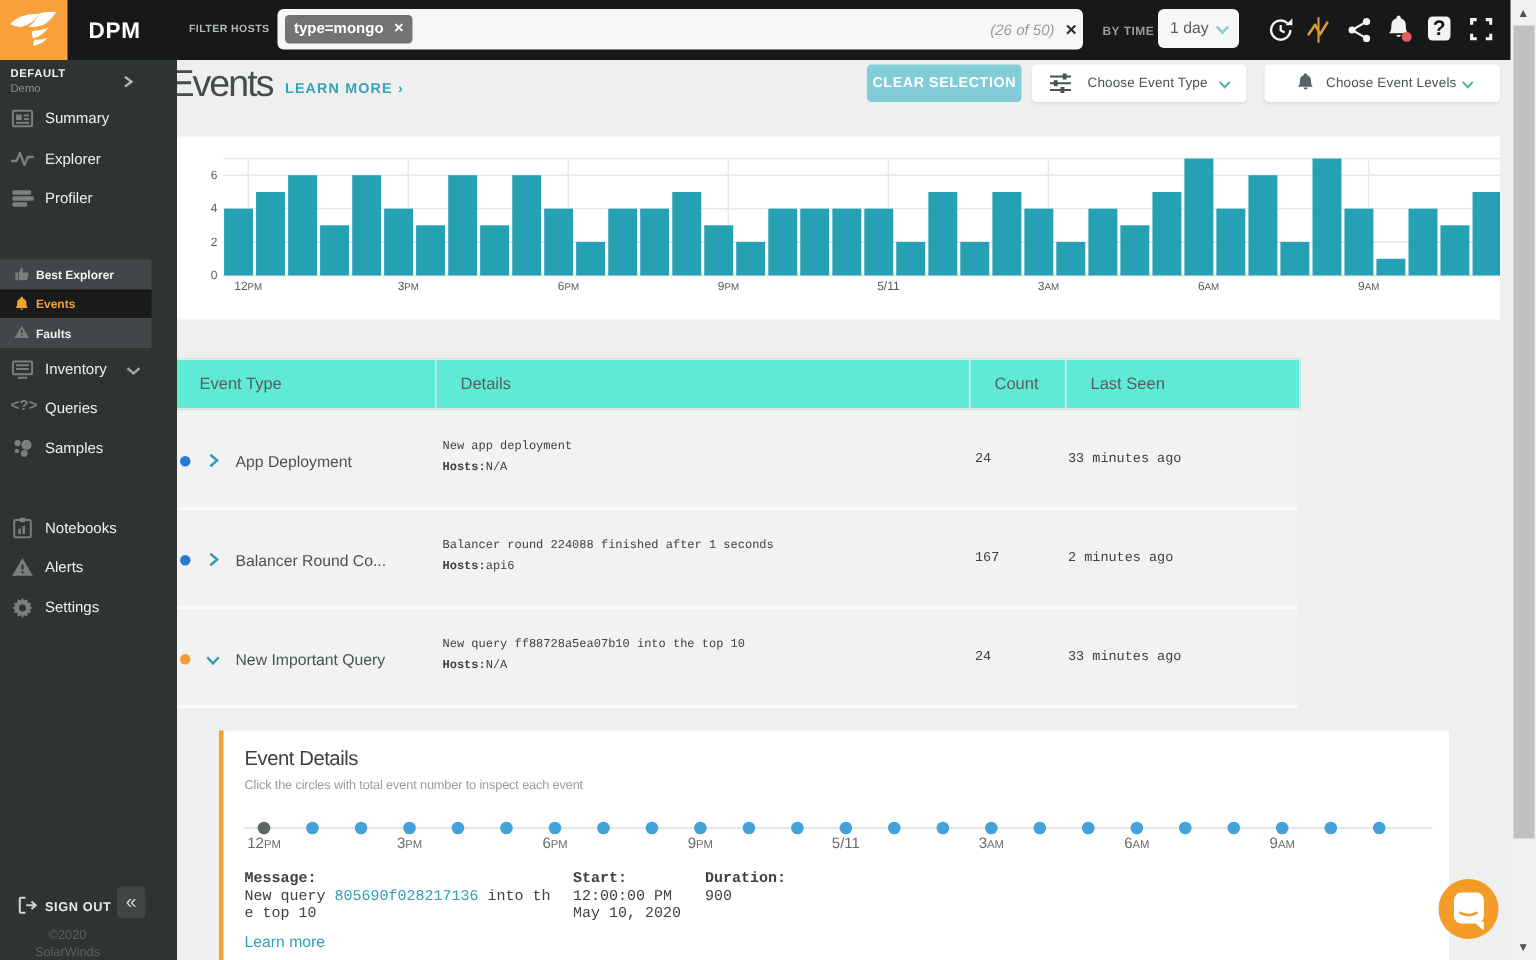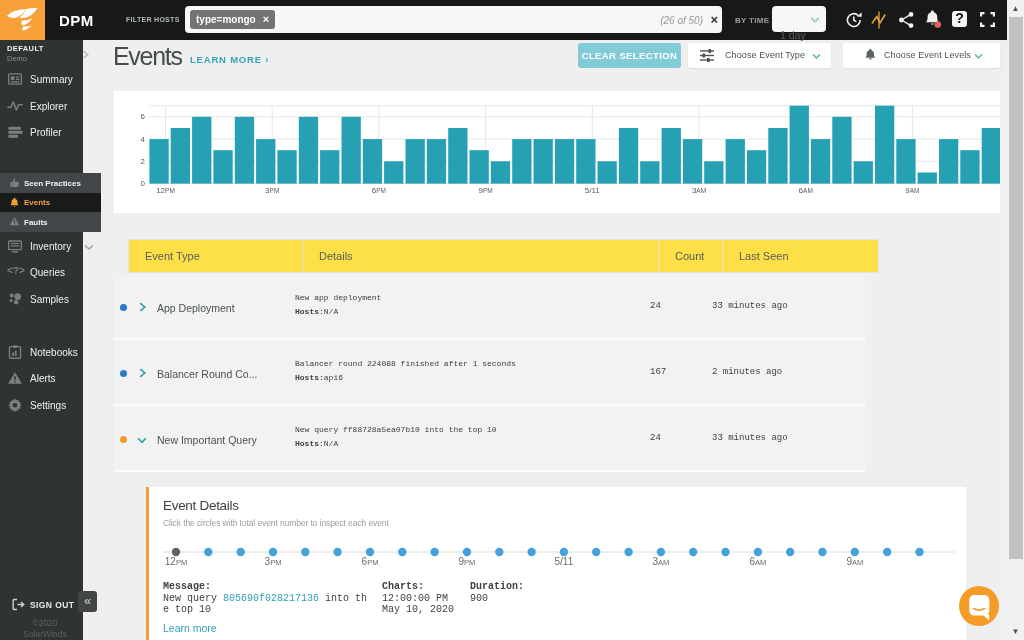--- a/index.html
+++ b/index.html
@@ -12,23 +12,23 @@
   #dpm { left:59px; top:12px; color:#fff; font-size:15px; font-weight:bold; letter-spacing:.5px; }
   #fhosts { left:126px; top:16px; color:#b4b8b6; font-size:7px; font-weight:bold; letter-spacing:.3px; white-space:nowrap; }
   #finput { left:185px; top:6px; width:537px; height:27px; background:#f7f7f7; border-radius:4px; }
   #fchip { left:5px; top:4px; height:19px; background:#737373; border-radius:3px; color:#fff;
            font-size:10px; font-weight:bold; line-height:19px; padding:0 6px; white-space:nowrap; }
   #fchip .x { margin-left:7px; font-weight:bold; font-size:11px; }
   #fcount { right:19px; top:9px; color:#9a9a9a; font-size:10px; font-style:italic; }
   #fclear { right:4px; top:6px; color:#2b2b2b; font-size:13px; font-weight:bold; }
   #bytime { left:735px; top:16px; color:#9c9c9c; font-size:8px; font-weight:bold; letter-spacing:.3px; white-space:nowrap; }
   #tdrop { left:772px; top:6px; width:54px; height:26px; background:#f7f7f7; border-radius:4px; }
-  #tdrop .t { position:absolute; left:8px; top:23px; color:#5c5c5c; font-size:10.5px; }
-  
-  #sidebar { left:0; top:40px; width:83px; height:600px; background:#2f3332; }
+  #tdrop .t { position:absolute; left:8px; top:7px; color:#5c5c5c; font-size:10.5px; }
+  
+  #sidebar { left:0; top:40px; width:118px; height:600px; background:#2f3332; }
   #defblock { left:7px; top:4px; }
   #defblock .d1 { color:#f2f2f2; font-size:7.5px; font-weight:bold; letter-spacing:.4px; }
   #defblock .d2 { color:#8b8f8d; font-size:7.5px; margin-top:1px; }
   .navitem { position:absolute; left:0; width:101px; height:27px; }
   .navitem .ic { position:absolute; left:7px; top:5px; width:16px; height:16px; }
   .navitem .tx { position:absolute; left:30px; top:8px; color:#eef0ef; font-size:10px; font-weight:normal; white-space:nowrap; }
   .navitem .cr { position:absolute; right:7px; top:9px; color:#9fa5a3; }
   .subitem { position:absolute; left:0; width:101px; height:19.5px; background:#424648; }
   .subitem .ic { position:absolute; left:9px; top:4px; width:11px; height:11px; }
   .subitem .tx { position:absolute; left:24px; top:5.5px; color:#f1f3f2; font-size:8px; font-weight:bold; white-space:nowrap; }
@@ -40,21 +40,21 @@
   #learnmore { left:190px; top:54px; color:#35a3b5; font-size:9.5px; font-weight:bold; letter-spacing:.8px; }
   .btn { position:absolute; top:43px; height:25px; border-radius:3px; }
   #bclear { left:578px; width:103px; background:#82ccd8; color:#fff; font-size:9.5px; font-weight:bold;
             letter-spacing:.4px; text-align:center; line-height:25px; white-space:nowrap; }
   #btype { left:688px; width:143px; background:#fff; box-shadow:0 1px 2px rgba(0,0,0,.08); }
   #blevel { left:843px; width:157px; background:#fff; box-shadow:0 1px 2px rgba(0,0,0,.08); }
   .btn .bt { position:absolute; top:7px; color:#4b5254; font-size:9px; letter-spacing:.1px; white-space:nowrap; }
   
   #chartcard { left:114px; top:91px; width:886px; height:122px; background:#fff; }
   
-  #thead { left:128px; top:239px; width:751px; height:34px; background:#fde047; border:1px solid #e4e4e4; }
+  #thead { left:116px; top:239px; width:751px; height:34px; background:#5eead4; border:1px solid #e4e4e4; }
   .hcell { position:absolute; top:0; height:32px; border-left:1px solid #e4e4e4; }
   .hcell span { position:absolute; left:16px; top:10px; color:#575e5e; font-size:11px; }
   .trow { position:absolute; left:114px; width:751px; height:66px; background:#f2f2f2; border-bottom:2px solid #fbfbfb; }
   .dot { position:absolute; left:6px; top:30px; width:7px; height:7px; border-radius:50%; }
   .ename { position:absolute; left:43px; top:28px; color:#4b5252; font-size:10.5px; white-space:nowrap; }
   .edet { position:absolute; left:181px; top:17px; font-family:"Liberation Mono", monospace; font-size:8px; color:#3d4242; line-height:14px; white-space:nowrap; }
   .ecount { position:absolute; left:536px; top:27px; font-family:"Liberation Mono", monospace; font-size:9px; color:#3d4242; }
   .eseen { position:absolute; left:598px; top:27px; font-family:"Liberation Mono", monospace; font-size:9px; color:#3d4242; white-space:nowrap; }
   
   #panel { left:146px; top:487px; width:820px; height:153px; background:#fff; border-left:3px solid #f0a233; }
@@ -251,21 +251,21 @@
 <circle cx="608.9" cy="9" r="4.2" fill="#44a2da"></circle>
 <text x="608.9" y="22" text-anchor="middle" font-size="10" fill="#6a6a6a" font-family="Liberation Sans">6<tspan font-size="7.5">AM</tspan></text>
 <circle cx="641.2" cy="9" r="4.2" fill="#44a2da"></circle>
 <circle cx="673.5" cy="9" r="4.2" fill="#44a2da"></circle>
 <circle cx="705.8" cy="9" r="4.2" fill="#44a2da"></circle>
 <text x="705.8" y="22" text-anchor="middle" font-size="10" fill="#6a6a6a" font-family="Liberation Sans">9<tspan font-size="7.5">AM</tspan></text>
 <circle cx="738.2" cy="9" r="4.2" fill="#44a2da"></circle>
 <circle cx="770.5" cy="9" r="4.2" fill="#44a2da"></circle>
 </svg>
     <div class="abs mono" style="left:14px;top:94px;"><span class="mlabel">Message:</span><br>New query <span style="color:#2fa0b5">805690f028217136</span> into th<br>e top 10</div>
-    <div class="abs mono" style="left:233px;top:94px;"><span class="mlabel">Charts:</span><br>12:00:00 PM<br>May 10, 2020</div>
+    <div class="abs mono" style="left:233px;top:94px;"><span class="mlabel">Start:</span><br>12:00:00 PM<br>May 10, 2020</div>
     <div class="abs mono" style="left:321px;top:94px;"><span class="mlabel">Duration:</span><br>900</div>
     <div class="abs" id="plearn">Learn more</div>
   </div>
 
   <div class="abs" id="intercom"><svg width="40" height="40" viewBox="0 0 40 40">
 <rect x="10.3" y="9" width="20" height="20.6" rx="5" fill="#ffffff"></rect>
 <path d="M23.5 28.5 L30.2 28.5 L30.2 33.8 Q30.2 34.6 29.4 33.9 Z" fill="#ffffff"></path>
 <path d="M14.6 22.6 q5.5 3 10.9 0" fill="none" stroke="#f59c28" stroke-width="1.7" stroke-linecap="round"></path>
 </svg></div>
 
@@ -397,21 +397,21 @@
       <svg class="ic" width="16" height="16" viewBox="0 0 18 18">
         <path d="M9 1.5 l1.2 2.2 2.4-.8 .3 2.5 2.5 .3-.8 2.4 2.2 1.2-2.2 1.2 .8 2.4-2.5 .3-.3 2.5-2.4-.8-1.2 2.2-1.2-2.2-2.4 .8-.3-2.5-2.5-.3 .8-2.4-2.2-1.2 2.2-1.2-.8-2.4 2.5-.3 .3-2.5 2.4 .8 Z" fill="#78817e"></path>
         <circle cx="9" cy="9.3" r="2.6" fill="#2f3332"></circle>
       </svg>
       <span class="tx">Settings</span>
     </div>
     <div class="subitem" style="top:133px;background:#424648;">
       <svg class="ic" width="11" height="11" viewBox="0 0 13 13">
         <path d="M1.5 5.5 h2 v6 h-2 Z M4 6 l2.5-4.5 q1.2 0 .8 1.8 l-.5 2.2 h4 q1.3 0 1 1.3 l-1 4 q-.2 .9-1.2 .9 H4 Z" fill="#78817e"></path>
       </svg>
-      <span class="tx" style="color:#f1f3f2;">Seen Practices</span>
+      <span class="tx" style="color:#f1f3f2;">Best Explorer</span>
     </div>
     <div class="subitem" style="top:152.5px;background:#191b1a;">
       <svg class="ic" width="11" height="11" viewBox="0 0 13 13">
         <path d="M6.5 1 a1 1 0 0 1 1 1 v.3 a3.6 3.6 0 0 1 2.6 3.5 c0 2.5 .5 3.4 1.2 4 H1.7 c.7-.6 1.2-1.5 1.2-4 A3.6 3.6 0 0 1 5.5 2.3 V2 a1 1 0 0 1 1-1 Z" fill="#f0a12f"></path>
         <path d="M5.2 10.5 a1.4 1.4 0 0 0 2.6 0 Z" fill="#f0a12f"></path>
       </svg>
       <span class="tx" style="color:#f1a33b;">Events</span>
     </div>
     <div class="subitem" style="top:172px;background:#424648;">
       <svg class="ic" width="11" height="11" viewBox="0 0 13 13">

